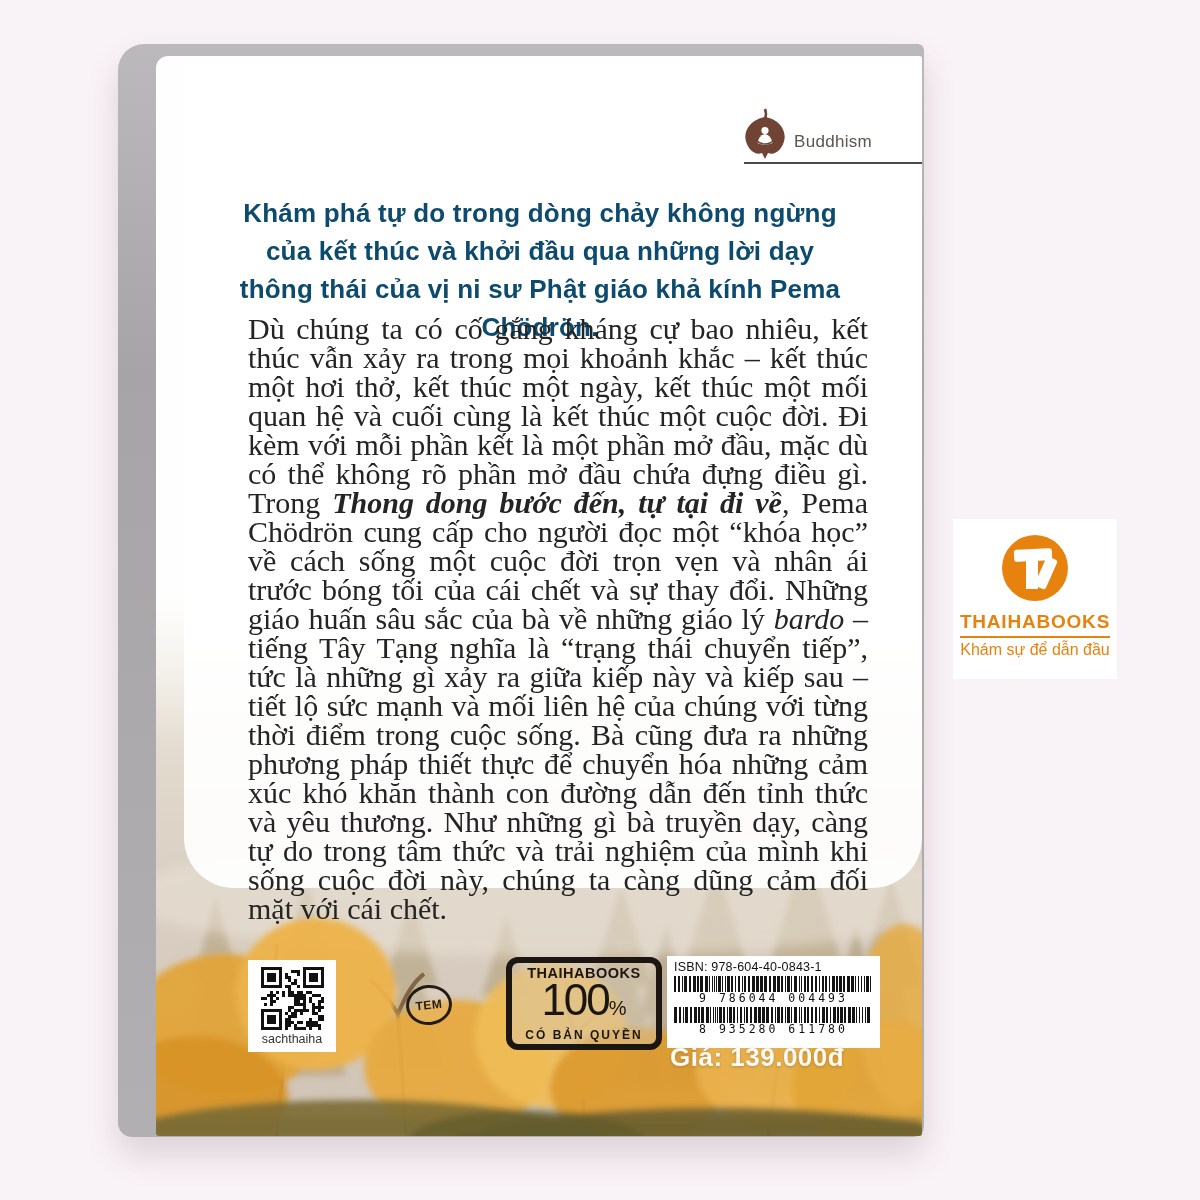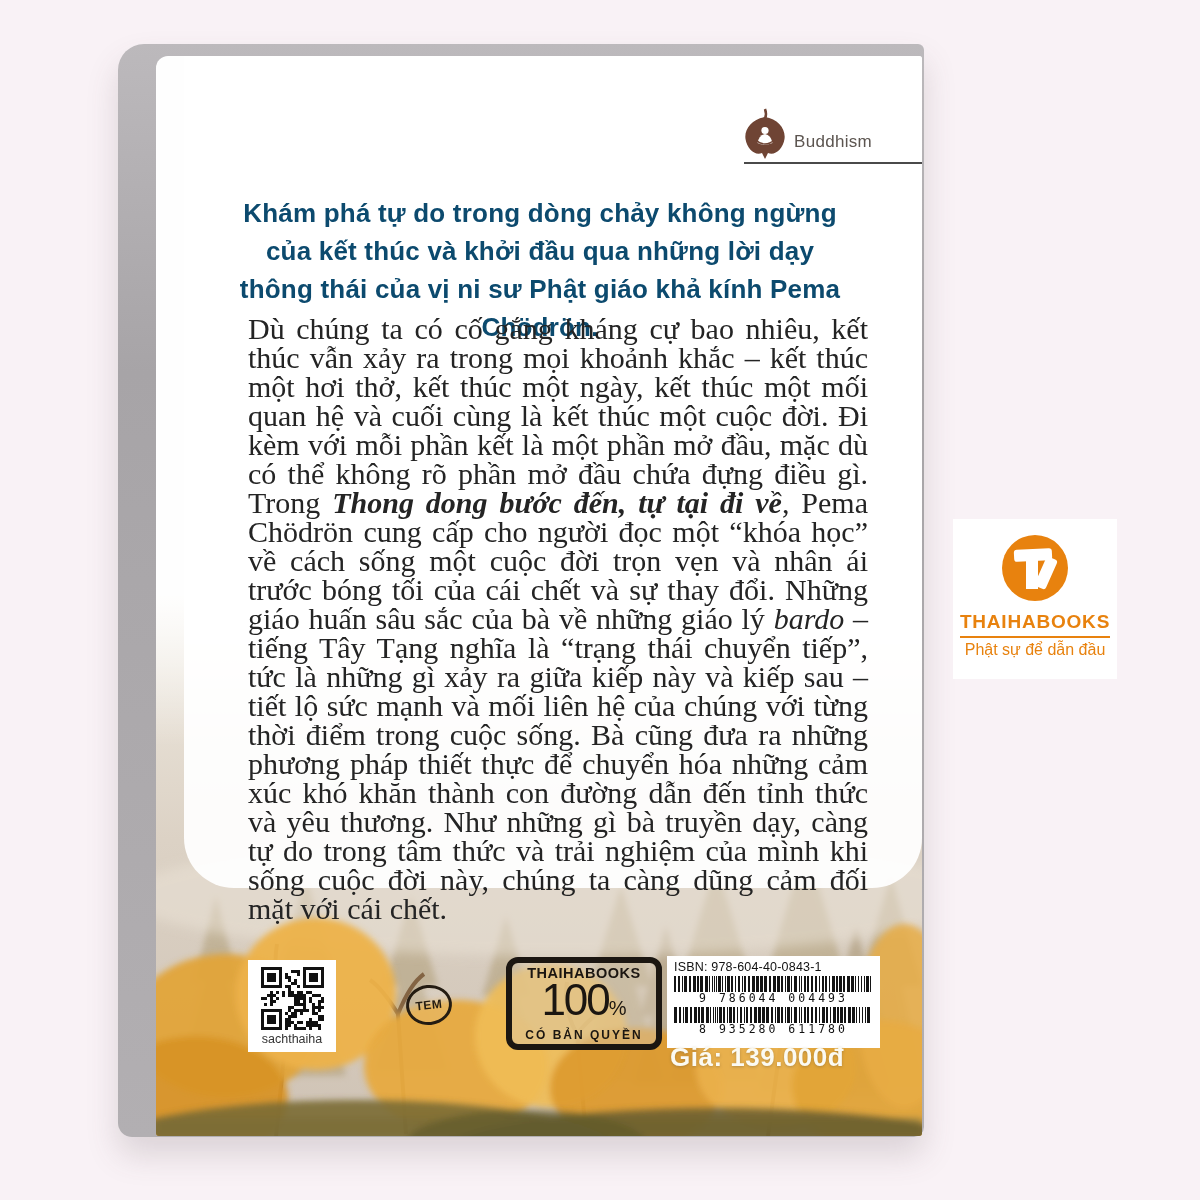--- a/index.html
+++ b/index.html
@@ -431,16 +431,16 @@
   </div>
 
   <div class="watermark">
     <svg class="wm-logo" viewBox="0 0 66 66">
       <circle cx="33" cy="33" r="33" fill="#e8820e"></circle>
       <rect x="12" y="14" width="38" height="12" rx="3" fill="#fff" transform="rotate(-3 31 20)"></rect>
       <rect x="24" y="24" width="12" height="30" fill="#fff"></rect>
       <rect x="38" y="22" width="12" height="32" rx="3" fill="#fff" transform="rotate(24 44 38)"></rect>
     </svg>
     <div class="wm-brand">THAIHABOOKS</div>
-    <div class="wm-tagline">Phật sự để dẫn đầu</div>
+    <div class="wm-tagline">Khám sự để dẫn đầu</div>
   </div>
 
 </div>
 
 </body></html>

